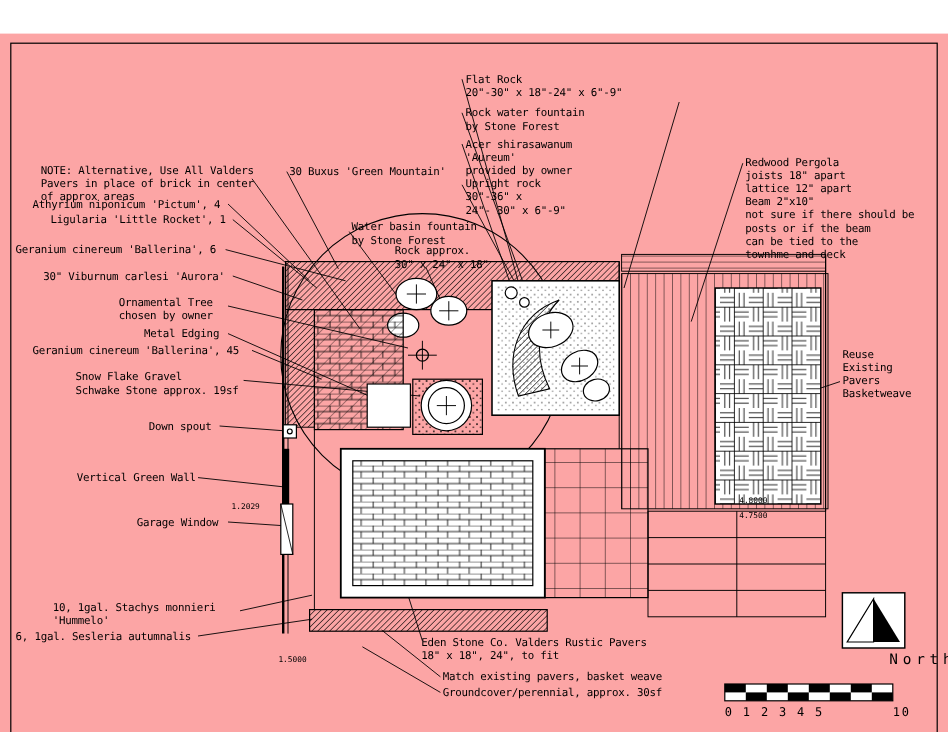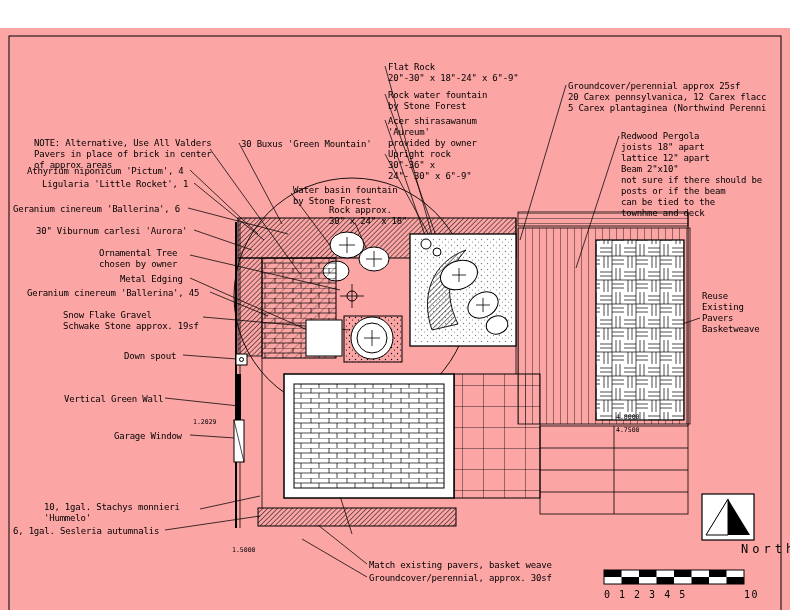--- a/index.html
+++ b/index.html
@@ -211,23 +211,20 @@
   <div class="lbl" style="left:388px;top:34px">Flat Rock
 20"-30" x 18"-24" x 6"-9"</div>
   <div class="lbl" style="left:388px;top:62px">Rock water fountain
 by Stone Forest</div>
   <div class="lbl" style="left:388px;top:88px">Acer shirasawanum
 'Aureum'
 provided by owner</div>
   <div class="lbl" style="left:388px;top:121px">Upright rock
 30"-36" x
 24"- 30" x 6"-9"</div>
-  <div class="lbl" style="left:568px;top:53px">Groundcover/perennial approx 25sf
-20 Carex pennsylvanica, 12 Carex flacc
-5 Carex plantaginea (Northwind Perenni</div>
   <div class="lbl" style="left:621px;top:103px">Redwood Pergola
 joists 18" apart
 lattice 12" apart
 Beam 2"x10"
 not sure if there should be
 posts or if the beam
 can be tied to the
 townhme and deck</div>
   <div class="lbl" style="left:34px;top:110px">NOTE: Alternative, Use All Valders
 Pavers in place of brick in center
@@ -250,20 +247,22 @@
   <div class="lbl" style="left:124px;top:323px">Down spout</div>
   <div class="lbl" style="left:64px;top:366px">Vertical Green Wall</div>
   <div class="lbl" style="left:114px;top:403px">Garage Window</div>
   <div class="lbl" style="left:44px;top:474px">10, 1gal. Stachys monnieri
 'Hummelo'</div>
   <div class="lbl" style="left:13px;top:498px">6, 1gal. Sesleria autumnalis</div>
   <div class="lbl" style="left:702px;top:263px">Reuse
 Existing
 Pavers
 Basketweave</div>
+  <div class="lbl" style="left:351px;top:503px">Eden Stone Co. Valders Rustic Pavers
+18" x 18", 24", to fit</div>
   <div class="lbl" style="left:369px;top:532px">Match existing pavers, basket weave</div>
   <div class="lbl" style="left:369px;top:545px">Groundcover/perennial, approx. 30sf</div>
 
   <div class="dim" style="left:193px;top:390px">1.2029</div>
   <div class="dim" style="left:616px;top:385px">4.8000</div>
   <div class="dim" style="left:616px;top:398px">4.7500</div>
   <div class="dim" style="left:232px;top:518px">1.5000</div>
 
   <div class="north-label" style="left:705px;top:514px">North</div>
   <div class="scale-num" style="left:604px;top:561px">0 1 2 3 4 5</div>

